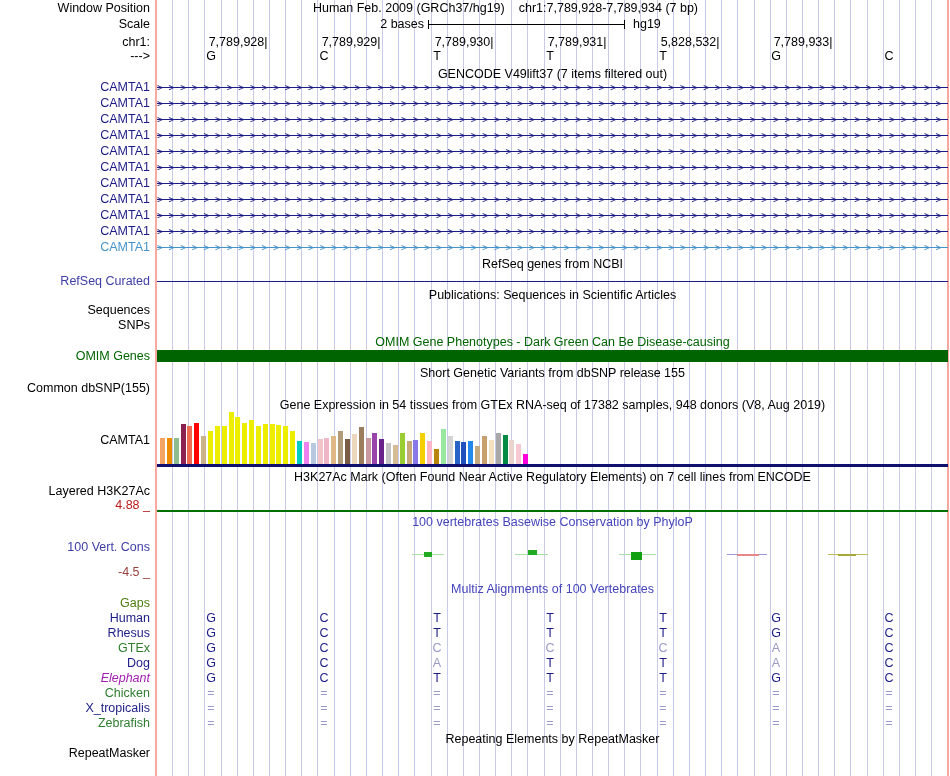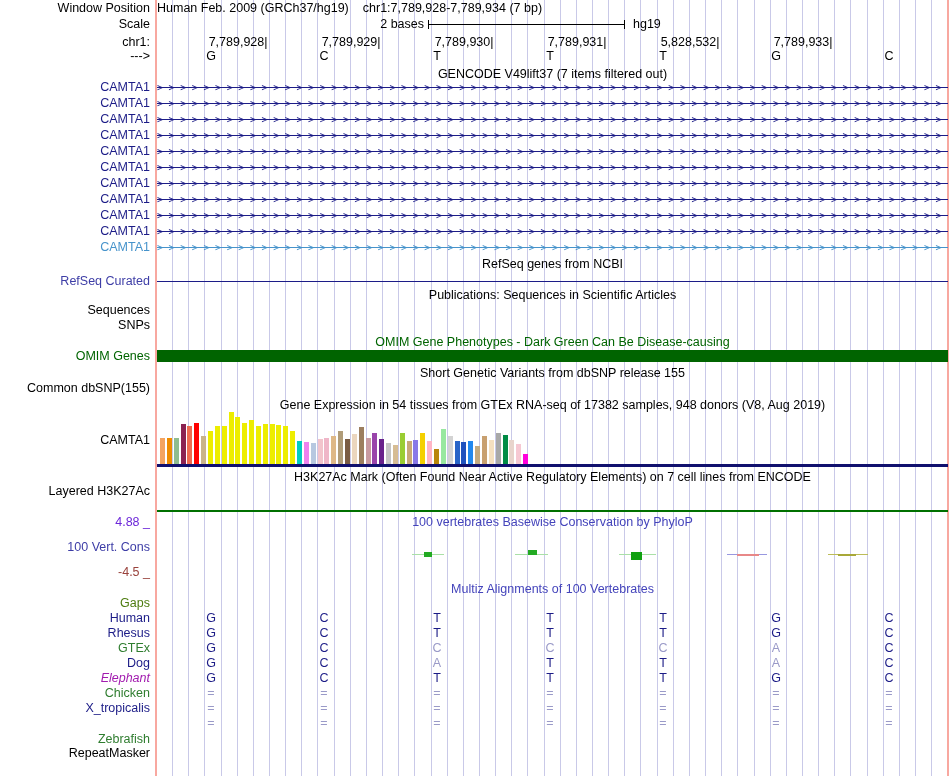--- a/index.html
+++ b/index.html
@@ -20,21 +20,21 @@
   .al{ position:absolute; transform:translateX(-50%); line-height:13px; }
   .coord{ position:absolute; top:0; line-height:13px; white-space:nowrap; }
   .transcript-row{
     position:absolute; left:0; width:791px; height:13px; overflow:hidden;
     white-space:nowrap; font-family:"DejaVu Sans Mono",monospace;
     font-size:10px; line-height:13px; letter-spacing:5.6px;
   }
   .gtex-bar{ position:absolute; bottom:0; width:5px; }
   .hline{ position:absolute; }
   #main-title{ position:absolute; left:157px; top:2px; width:697px;
-    display:flex; gap:14px; line-height:13px;}
+    display:flex; justify-content:center; gap:14px; line-height:13px;}
   #scale-bar{ position:absolute; left:428px; top:20px; width:195px; height:9px;
     border-left:1px solid #000; border-right:1px solid #000;
     background:linear-gradient(#000,#000) 0 50%/100% 1px no-repeat; }
 </style>
 </head>
 <body>
 
 <div id="page">
 
   <div id="grid" style="position:absolute;left:157px;top:0;width:791px;height:776px;
@@ -173,21 +173,21 @@
       <div class="gtex-bar" style="left: 359.2px; height: 20px; background: rgb(246, 200, 210);"></div>
       <div class="gtex-bar" style="left: 366.05px; height: 10px; background: rgb(255, 0, 220);"></div>
     </div>
   <div class="hline" style="left:157px;top:464px;width:791px;height:3px;background:#10106E;"></div>
 
   <div class="title" style="top:471px">H3K27Ac Mark (Often Found Near Active Regulatory Elements) on 7 cell lines from ENCODE</div>
   <div class="label" style="top:485px">Layered H3K27Ac</div>
   <div class="hline" style="left:157px;top:510px;width:791px;height:2px;background:#007000;"></div>
 
   <div class="title" style="top:516px;color:#4444BB">100 vertebrates Basewise Conservation by PhyloP</div>
-  <div class="label" style="top:516px;color:#6d28d9">4.88 _</div>
+  <div class="label" style="top:499px;color:#b91c1c">4.88 _</div>
   <div class="label" style="top:541px;color:#3D3DA6">100 Vert. Cons</div>
   <div class="label" style="top:566px;color:#99423C">-4.5 _</div>
   <div id="conservation-marks">
       <div style="position: absolute; left: 412px; top: 554px; width: 32px; height: 1px; background: rgb(170, 224, 168);"></div>
       <div style="position: absolute; left: 424px; top: 552px; width: 8px; height: 5px; background: rgb(34, 170, 34);"></div>
       <div style="position: absolute; left: 515px; top: 554px; width: 33px; height: 1px; background: rgb(170, 224, 168);"></div>
       <div style="position: absolute; left: 528px; top: 550px; width: 9px; height: 5px; background: rgb(34, 170, 34);"></div>
       <div style="position: absolute; left: 619px; top: 554px; width: 37px; height: 1px; background: rgb(170, 224, 168);"></div>
       <div style="position: absolute; left: 631px; top: 552px; width: 11px; height: 8px; background: rgb(16, 160, 16);"></div>
       <div style="position: absolute; left: 727px; top: 554px; width: 40px; height: 1px; background: rgb(152, 152, 224);"></div>
@@ -262,27 +262,28 @@
       <div class="label" style="top: 702px; color: rgb(28, 28, 135);">X_tropicalis</div>
       <div style="position: absolute; left: 157px; top: 702px; width: 791px; height: 13px;">
         <div class="al" style="left: 54px; top: 0px; color: rgb(154, 154, 200);">=</div>
         <div class="al" style="left: 167px; top: 0px; color: rgb(154, 154, 200);">=</div>
         <div class="al" style="left: 280px; top: 0px; color: rgb(154, 154, 200);">=</div>
         <div class="al" style="left: 393px; top: 0px; color: rgb(154, 154, 200);">=</div>
         <div class="al" style="left: 506px; top: 0px; color: rgb(154, 154, 200);">=</div>
         <div class="al" style="left: 619px; top: 0px; color: rgb(154, 154, 200);">=</div>
         <div class="al" style="left: 732px; top: 0px; color: rgb(154, 154, 200);">=</div>
       </div>
-      <div class="label" style="top: 717px; color: rgb(47, 125, 47); margin-top: 16px;">Zebrafish</div>
+      <div class="label" style="top: 717px; color: rgb(47, 125, 47);">Zebrafish</div>
       <div style="position: absolute; left: 157px; top: 717px; width: 791px; height: 13px;">
         <div class="al" style="left: 54px; top: 0px; color: rgb(154, 154, 200);">=</div>
         <div class="al" style="left: 167px; top: 0px; color: rgb(154, 154, 200);">=</div>
         <div class="al" style="left: 280px; top: 0px; color: rgb(154, 154, 200);">=</div>
         <div class="al" style="left: 393px; top: 0px; color: rgb(154, 154, 200);">=</div>
         <div class="al" style="left: 506px; top: 0px; color: rgb(154, 154, 200);">=</div>
         <div class="al" style="left: 619px; top: 0px; color: rgb(154, 154, 200);">=</div>
         <div class="al" style="left: 732px; top: 0px; color: rgb(154, 154, 200);">=</div>
       </div>
     </div>
 
+  <div class="title" style="top:733px">Repeating Elements by RepeatMasker</div>
   <div class="label" style="top:747px">RepeatMasker</div>
 
 </div>
 
 </body></html>

